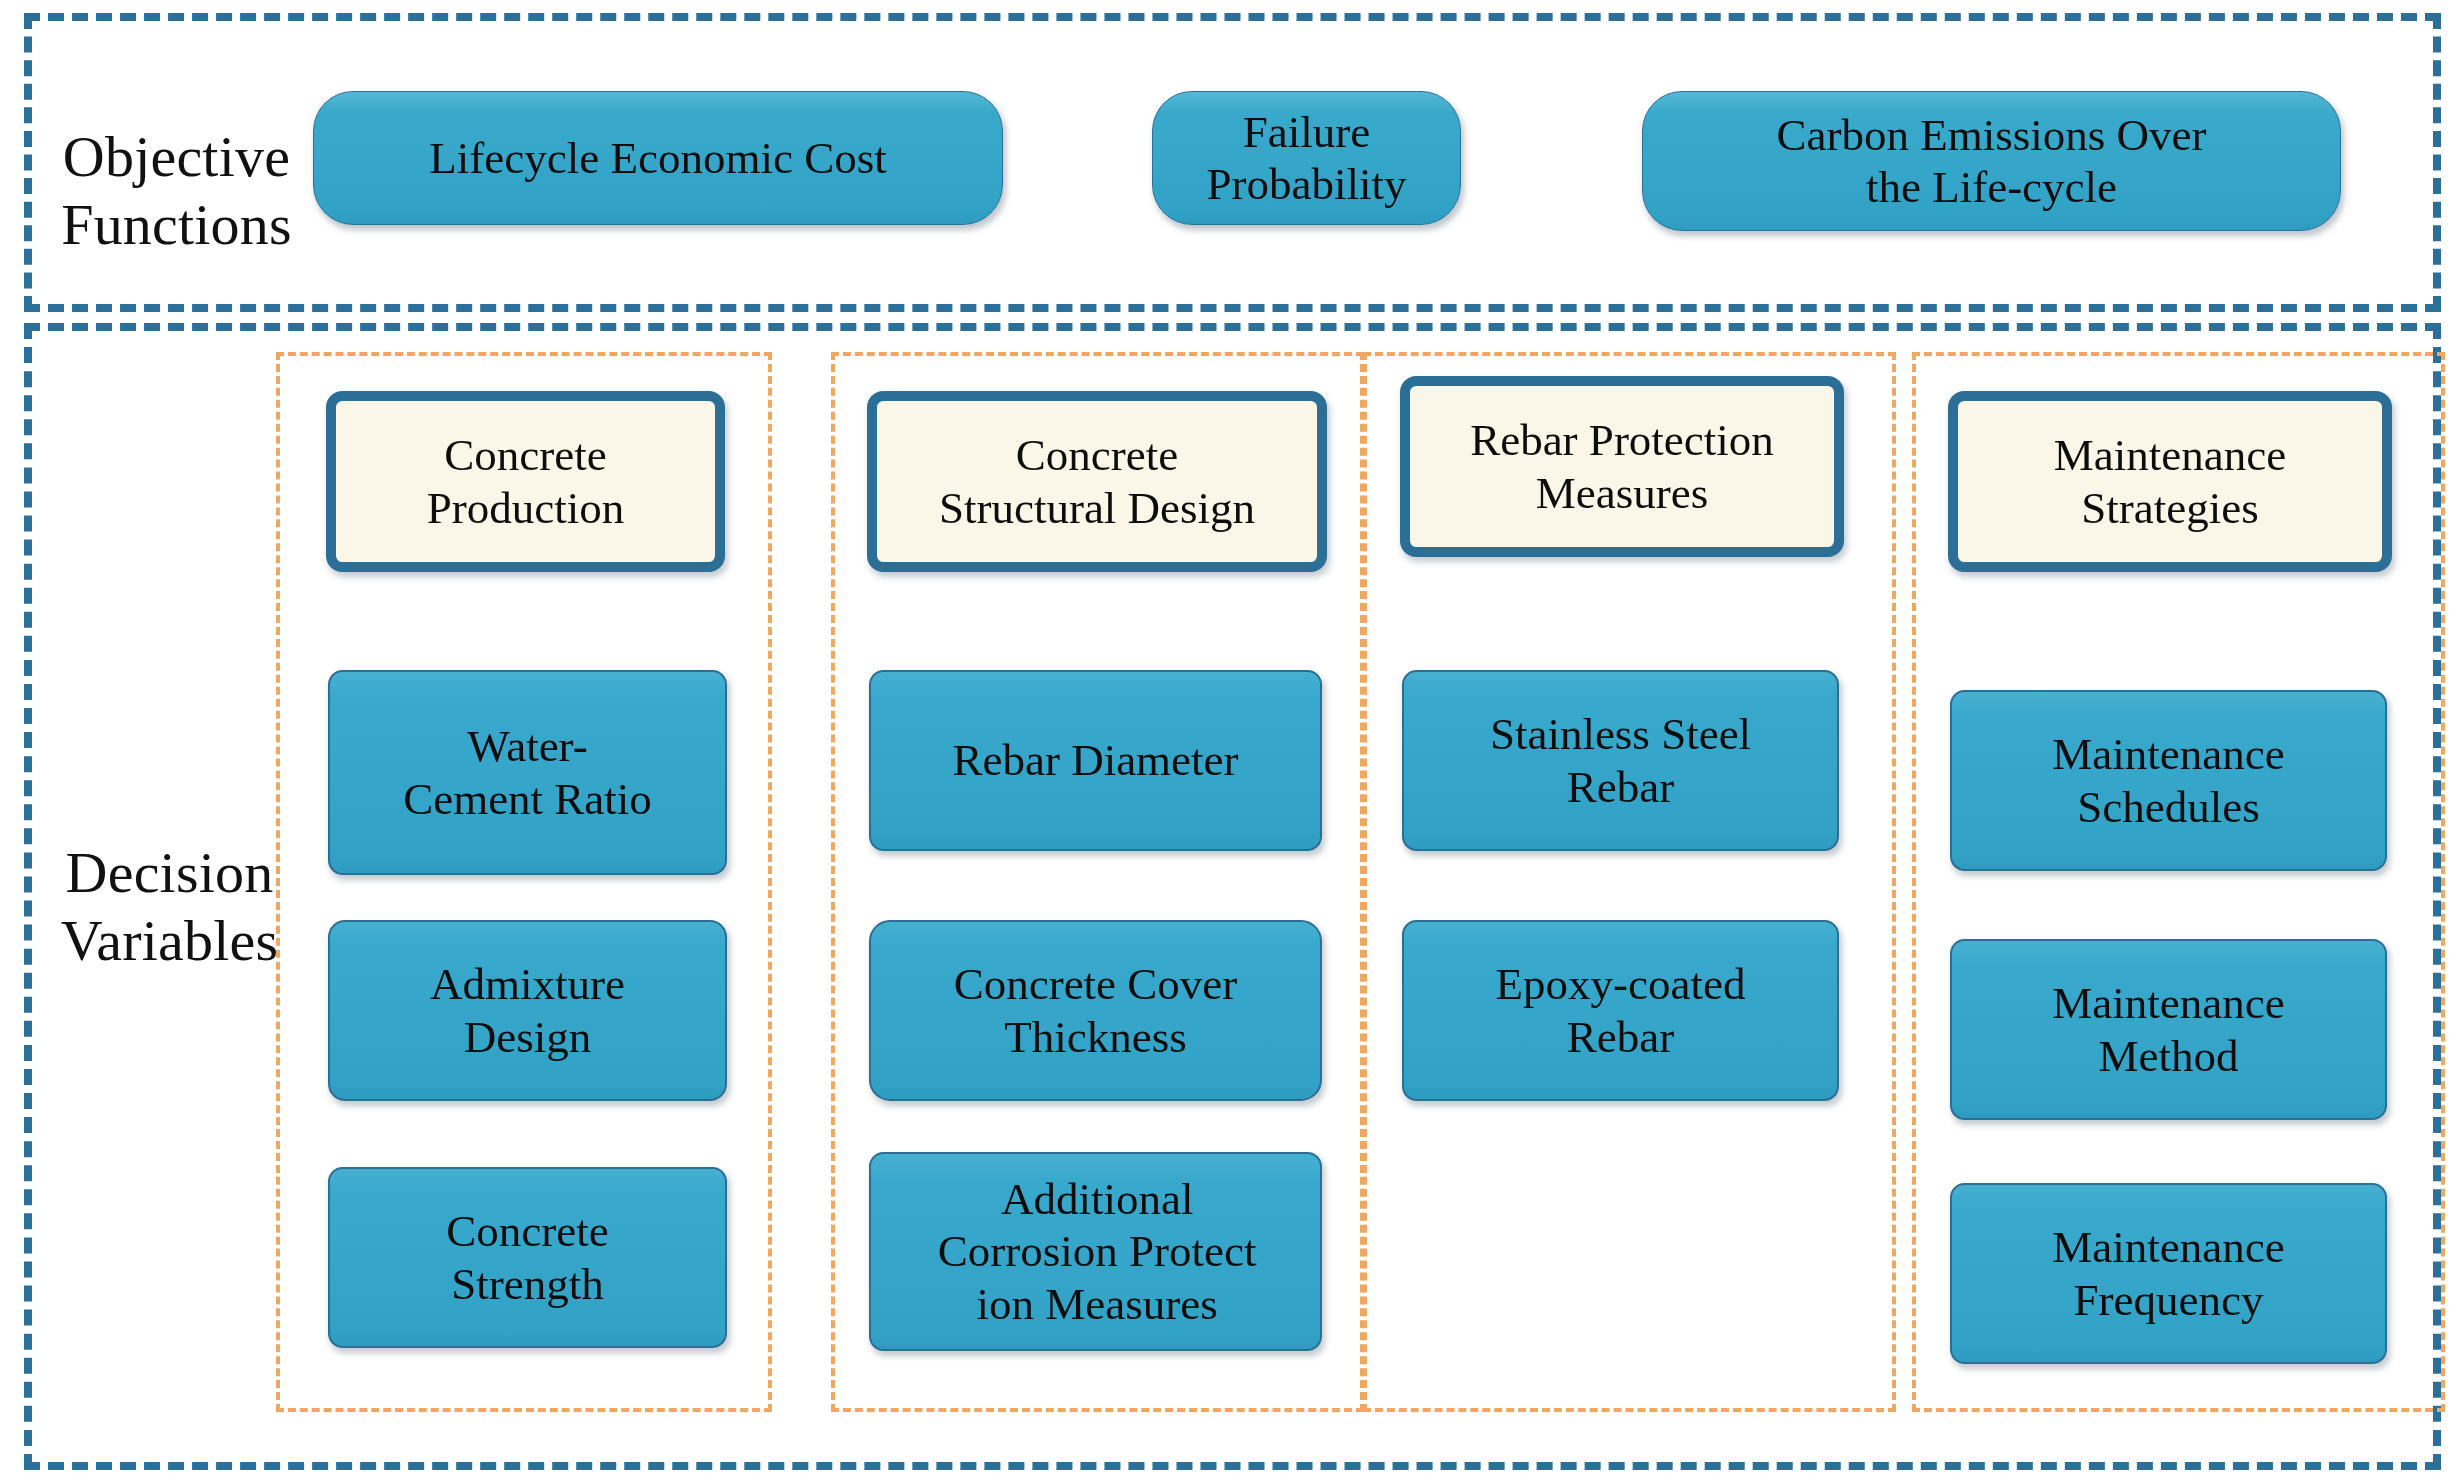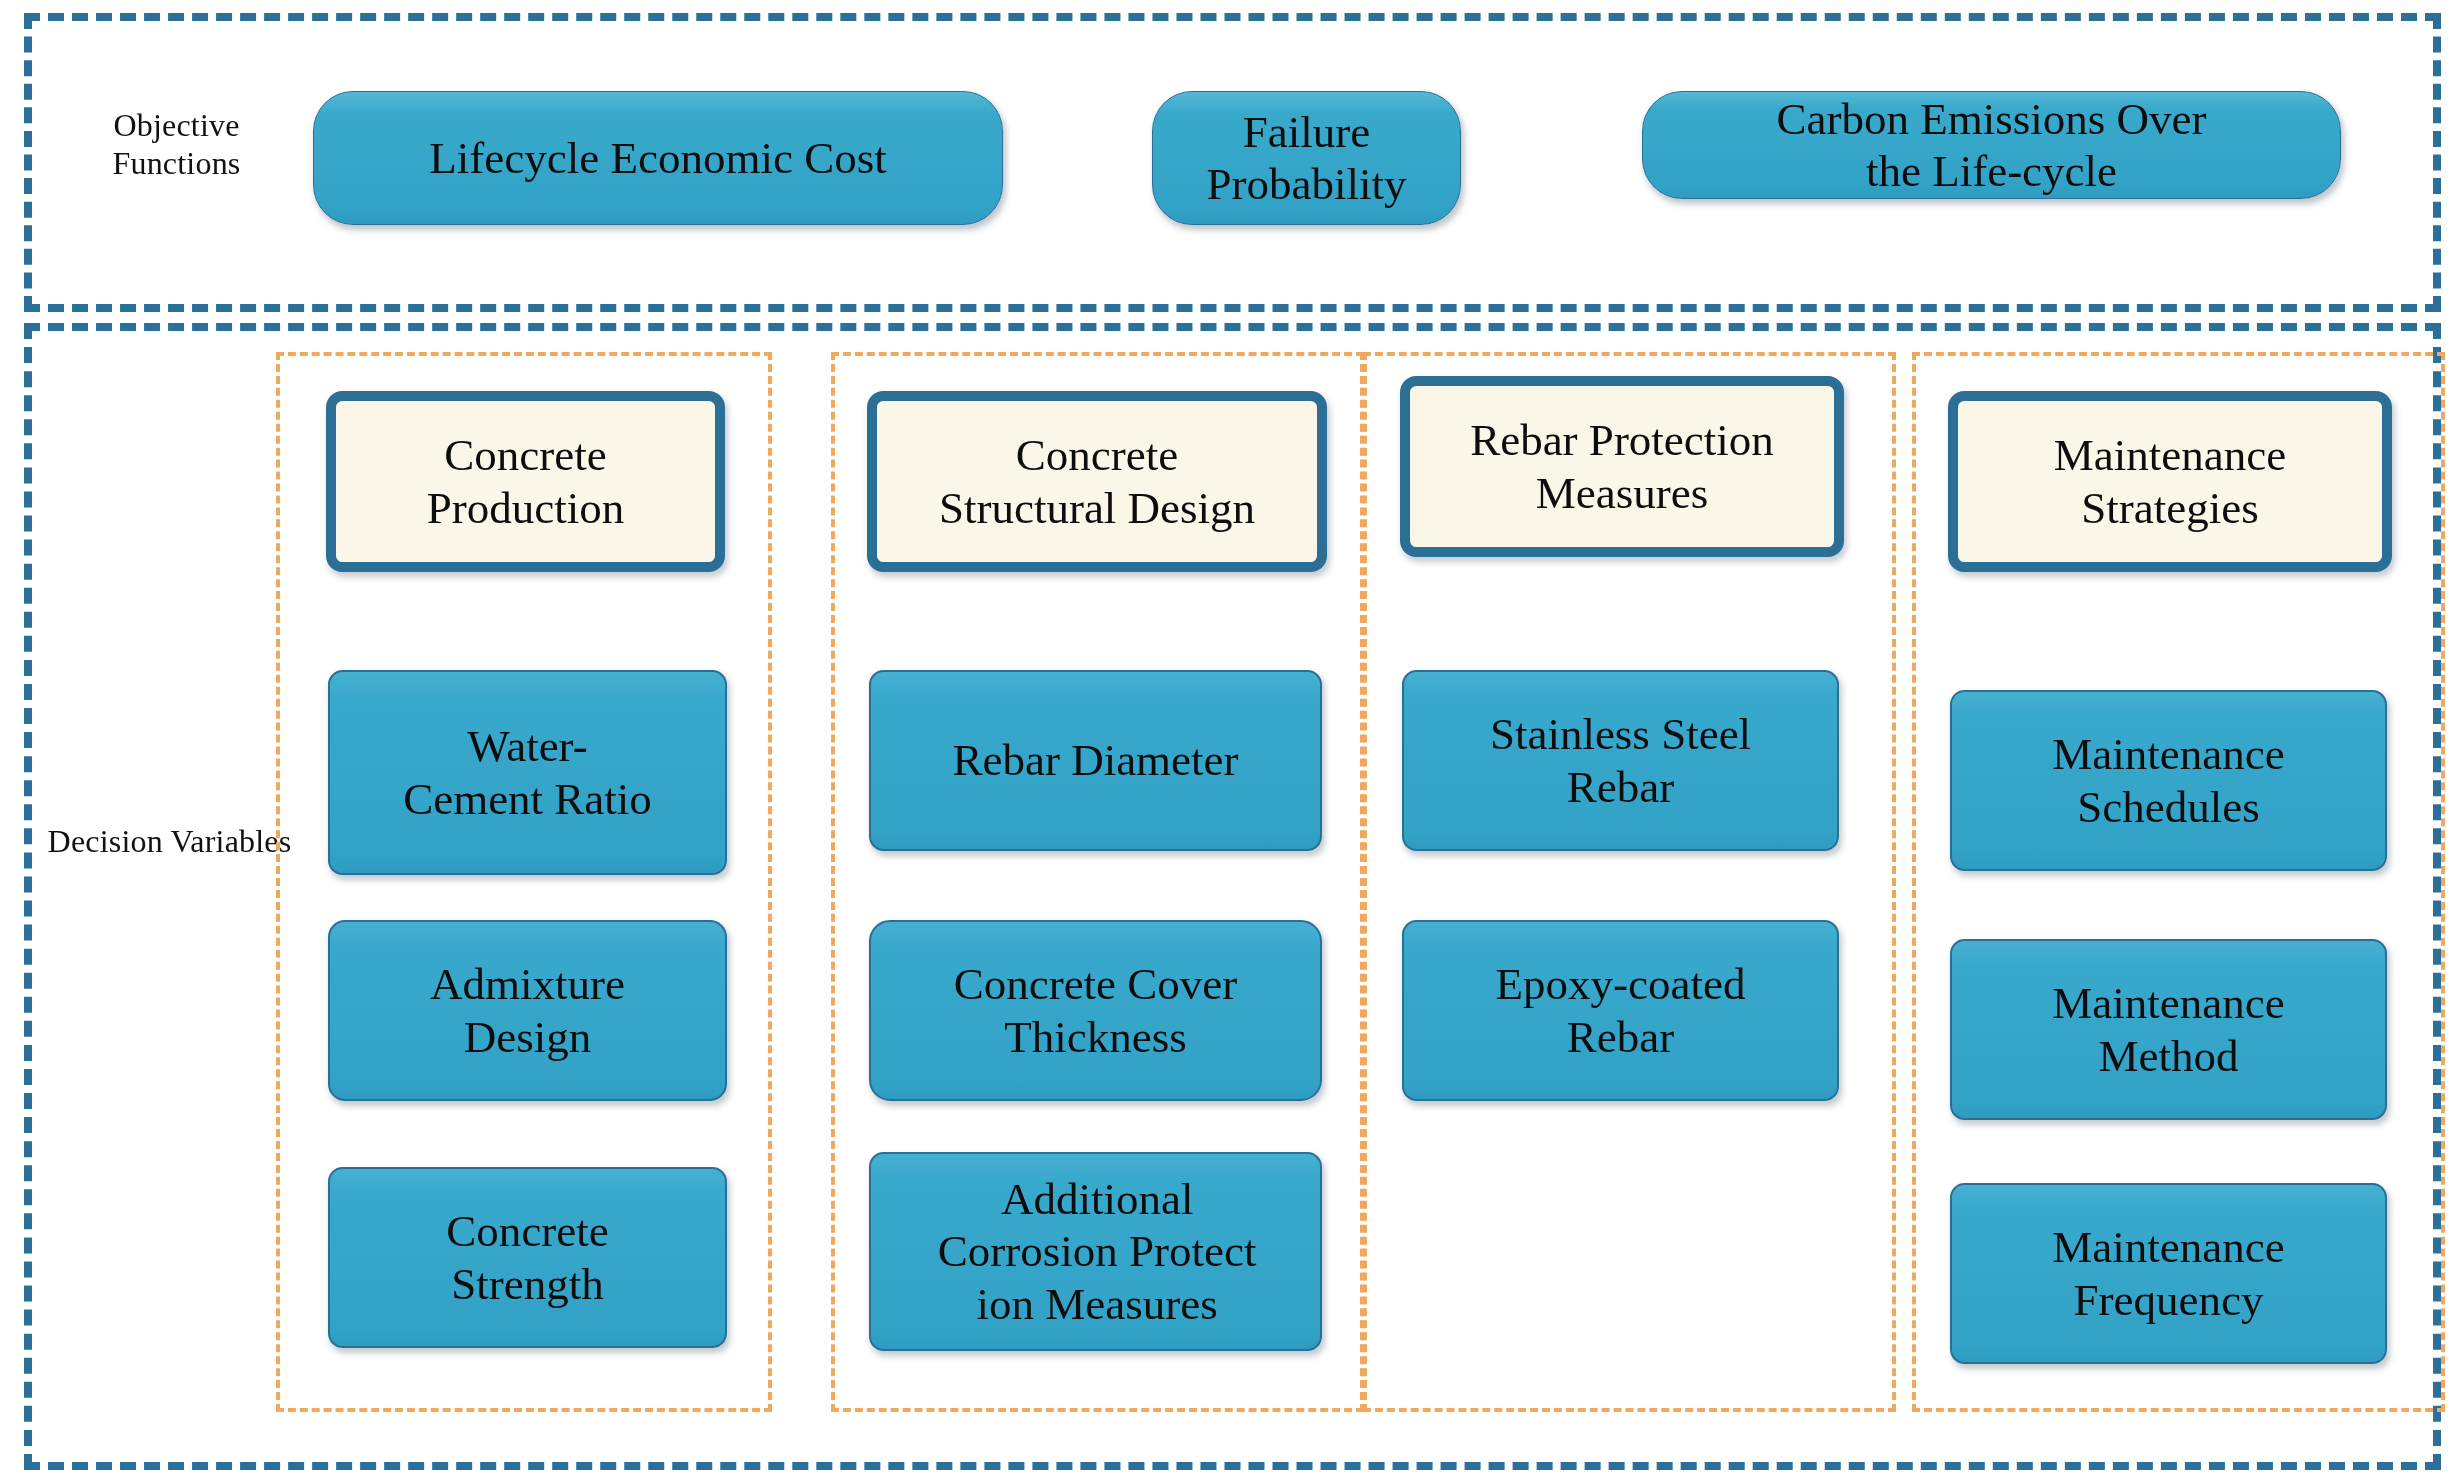--- a/index.html
+++ b/index.html
@@ -32,25 +32,26 @@
   #decision-section {
     left: 23.6px;
     top: 323px;
     width: 2417px;
     height: 1147px;
   }
 
   
   .row-label {
     position: absolute;
-    font-size: 32px;
+    font-size: 58px;
     line-height: 1.18;
     text-align: center;
     color: #111111;
     letter-spacing: 0.2px;
+    margin-top: 16px;
   }
   #objective-label {
     left: 54px;
     top: 107px;
     width: 245px;
   }
   #decision-label {
     left: 47px;
     top: 823px;
     width: 245px;
@@ -68,21 +69,21 @@
     align-items: center;
     justify-content: center;
     text-align: center;
     font-size: 45px;
     line-height: 1.16;
     color: #0d0d0d;
     padding: 3.6px 16.3px;
   }
   #pill-0 { left: 313px; top: 91px;  width: 690px;  height: 134px; }
   #pill-1 { left: 1152px; top: 91px; width: 309px;  height: 134px; }
-  #pill-2 { left: 1642px; top: 91px; width: 699px;  height: 108px; text-align: center; }
+  #pill-2 { left: 1642px; top: 91px; width: 699px;  height: 140px; text-align: center; }
 
   
   .column {
     position: absolute;
     box-sizing: border-box;
     border: 4.5px dashed #F0A860;
     background: transparent;
   }
   #column-0 { left: 276px;  top: 352px; width: 496px; height: 1060px; }
   #column-1 { left: 831px;  top: 352px; width: 533px; height: 1060px; }

